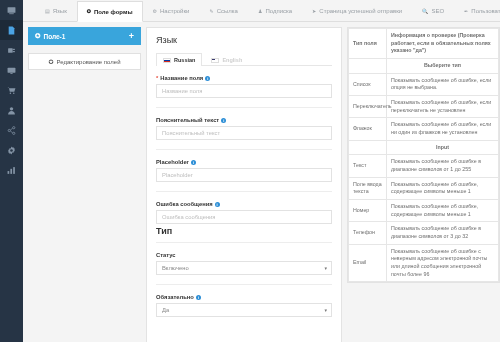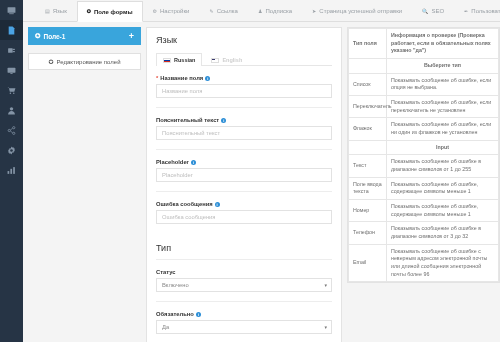--- a/index.html
+++ b/index.html
@@ -152,21 +152,21 @@
   .fselect {
     height: 14px;
     border: 1px solid #e2e2e2;
     background: #fff;
     font-size: 5.8px;
     color: #8a8a8a;
     display: flex; align-items: center; justify-content: space-between;
     padding: 0 4px 0 5px;
   }
   .caret { font-size: 5px; color:#777; }
-  .tip-title { font-size: 9px; color: #333; margin-top: 19px; }
+  .tip-title { font-size: 9px; color: #333; margin-top: 2px; font-weight: bold; }
 
   
   .col-right .card { padding: 0; }
   table.info-table { width: 100%; border-collapse: collapse; table-layout: fixed; }
   table.info-table td {
     border: 1px solid #e6e6e6;
     padding: 3px 4px;
     font-size: 5.3px;
     color: #6f6f6f;
     vertical-align: middle;

